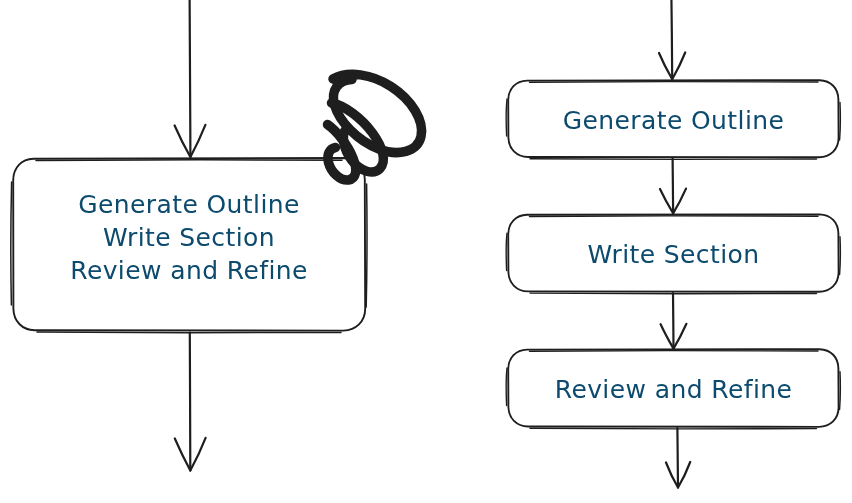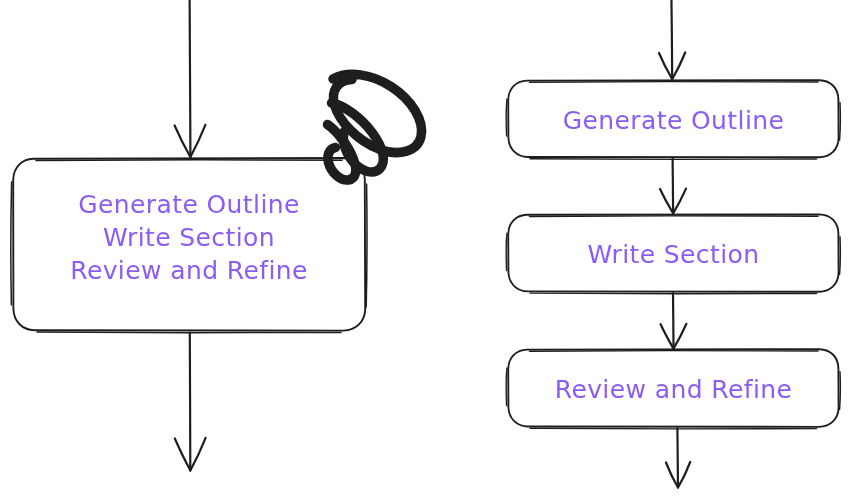--- a/index.html
+++ b/index.html
@@ -23,21 +23,21 @@
     position: absolute;
     left: 0;
     top: 0;
     width: 852px;
     height: 503px;
     overflow: visible;
   }
   .node-label {
     position: absolute;
     font-family: "DejaVu Sans", sans-serif;
-    color: #8b5cf6;
+    color: #0c4a6e;
     text-align: center;
     white-space: pre;
     line-height: 1.32;
     letter-spacing: 0.4px;
     font-weight: 400;
     user-select: none;
   }
   .merged-label {
     font-size: 25px;
   }

